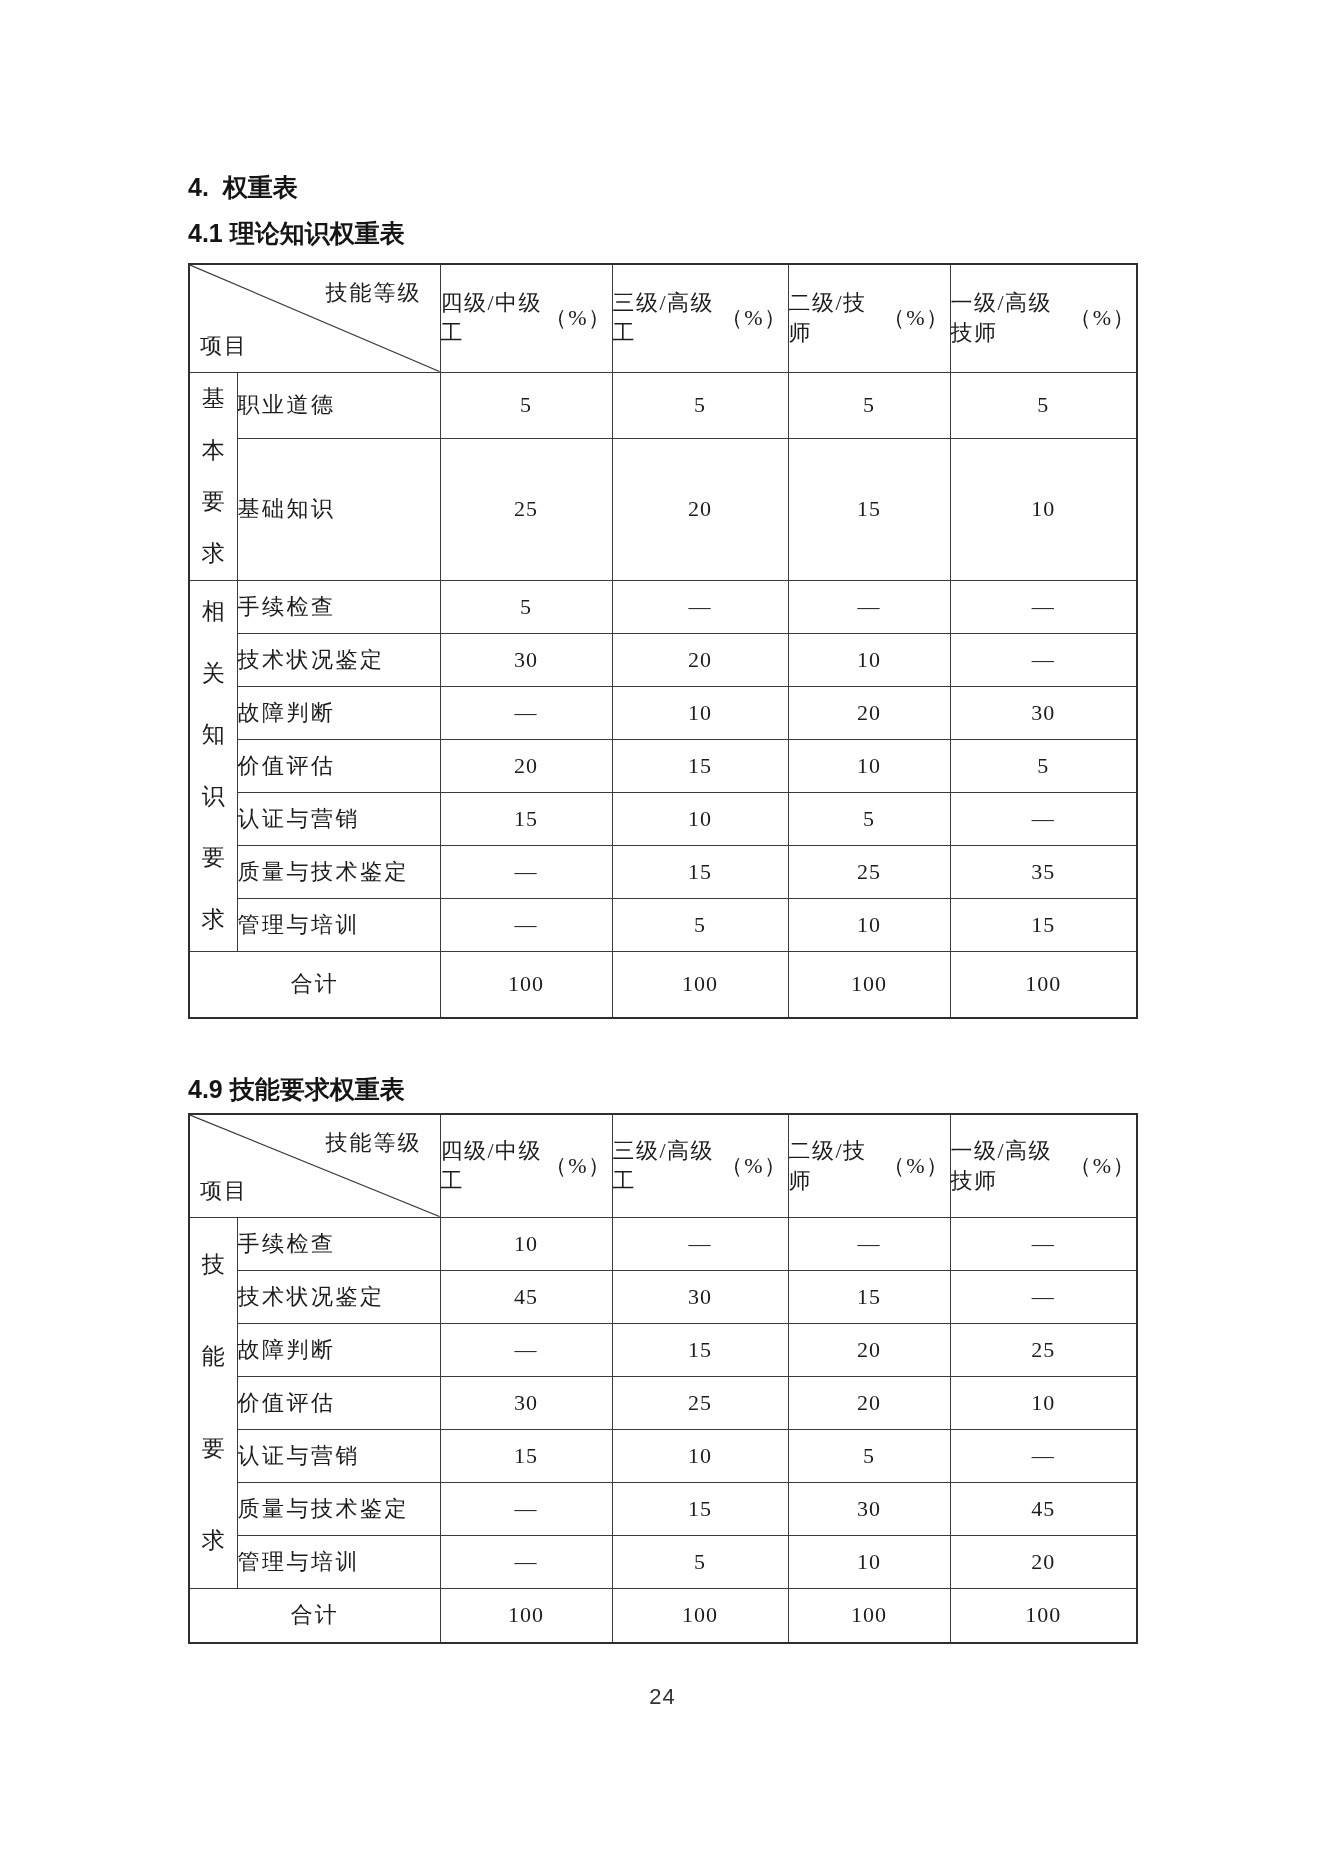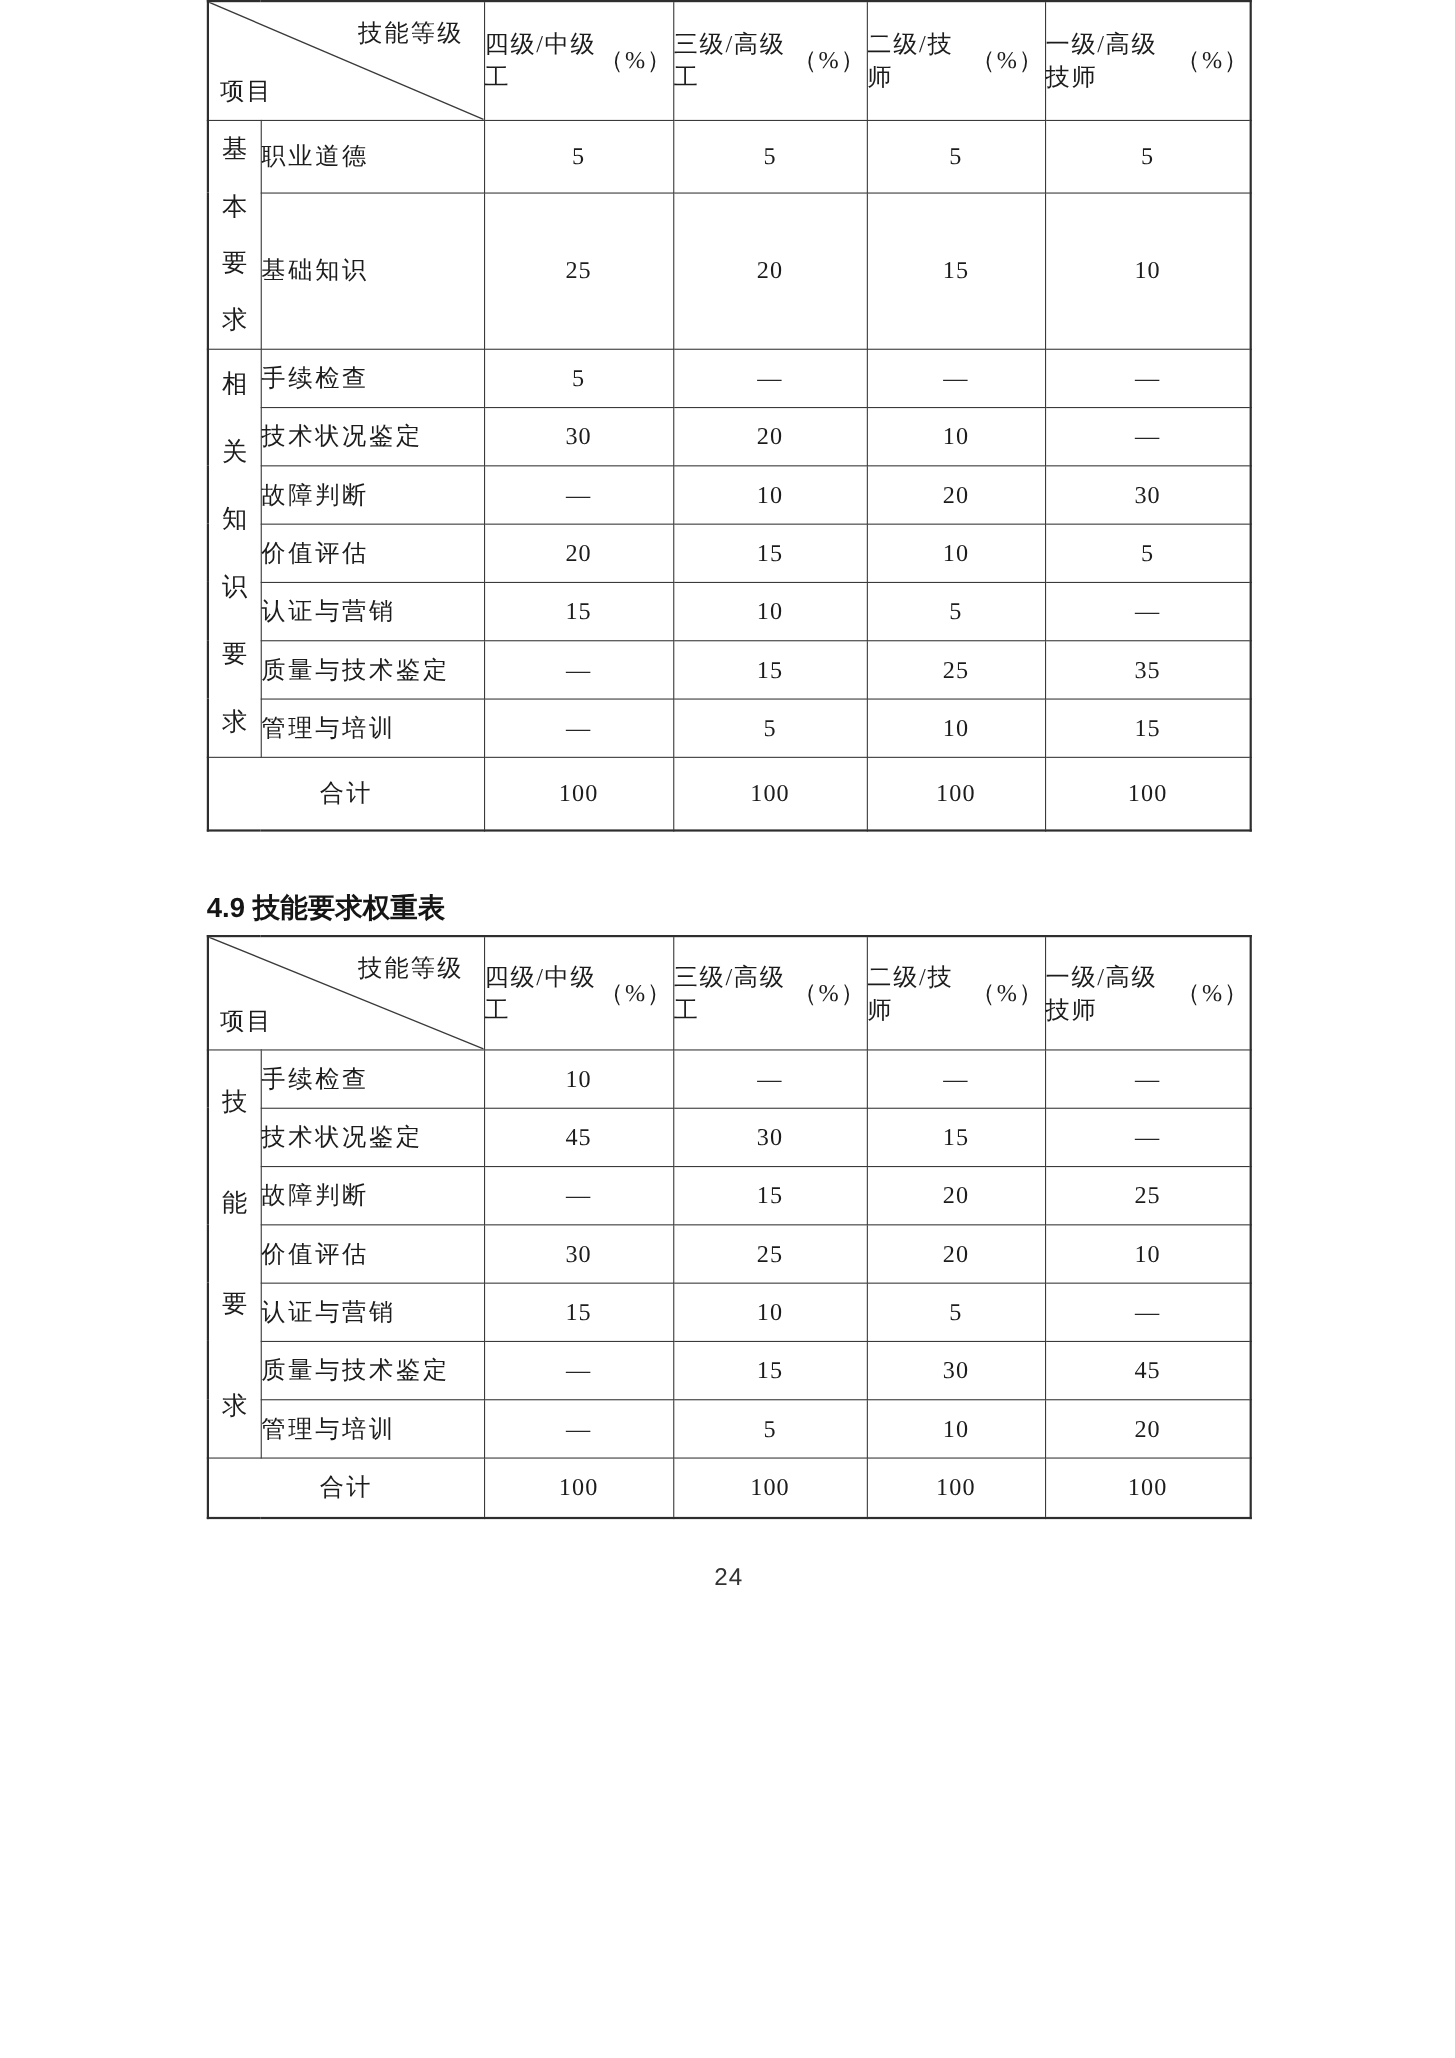--- a/index.html
+++ b/index.html
@@ -70,21 +70,23 @@
     margin-top:40px; text-align:center;
     font-family:"Liberation Sans","DejaVu Sans",sans-serif;
     font-size:22px; color:#333; letter-spacing:1px;
   }
 </style>
 </head>
 <body>
 
 <div class="content">
 
-
+  <div class="h-main">4.  权重表</div>
+
+  <div class="h-sub" id="h-sub-1">4.1 理论知识权重表</div>
 
   <table class="weights">
     <colgroup>
       <col style="width:48px">
         <col style="width:203px">
       <col style="width:172px">
         <col style="width:176px">
       <col style="width:162px">
         <col style="width:187px">
     </colgroup>

